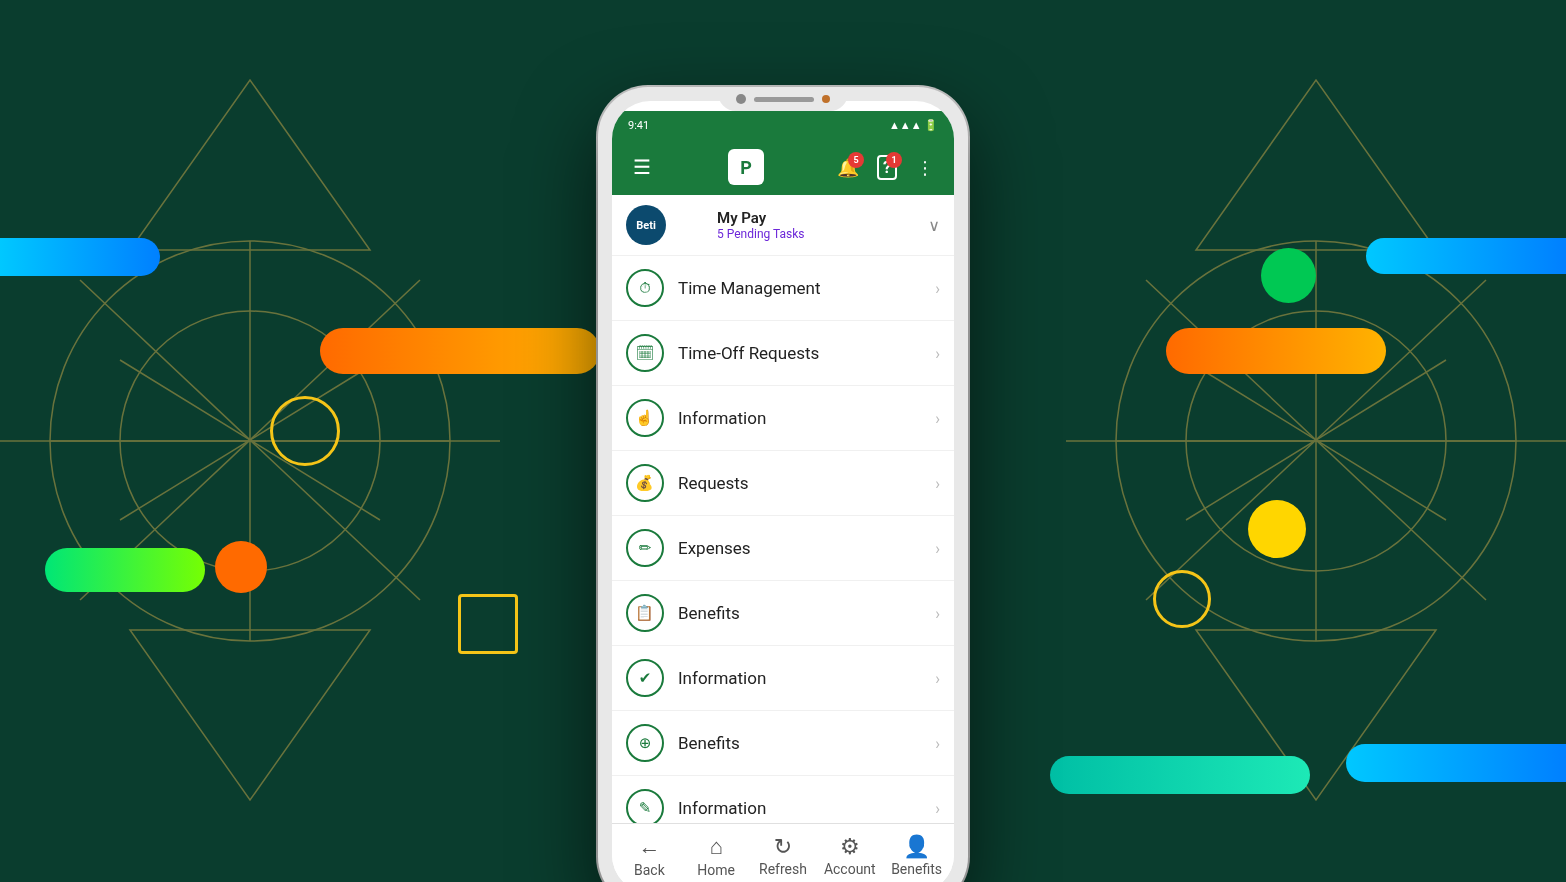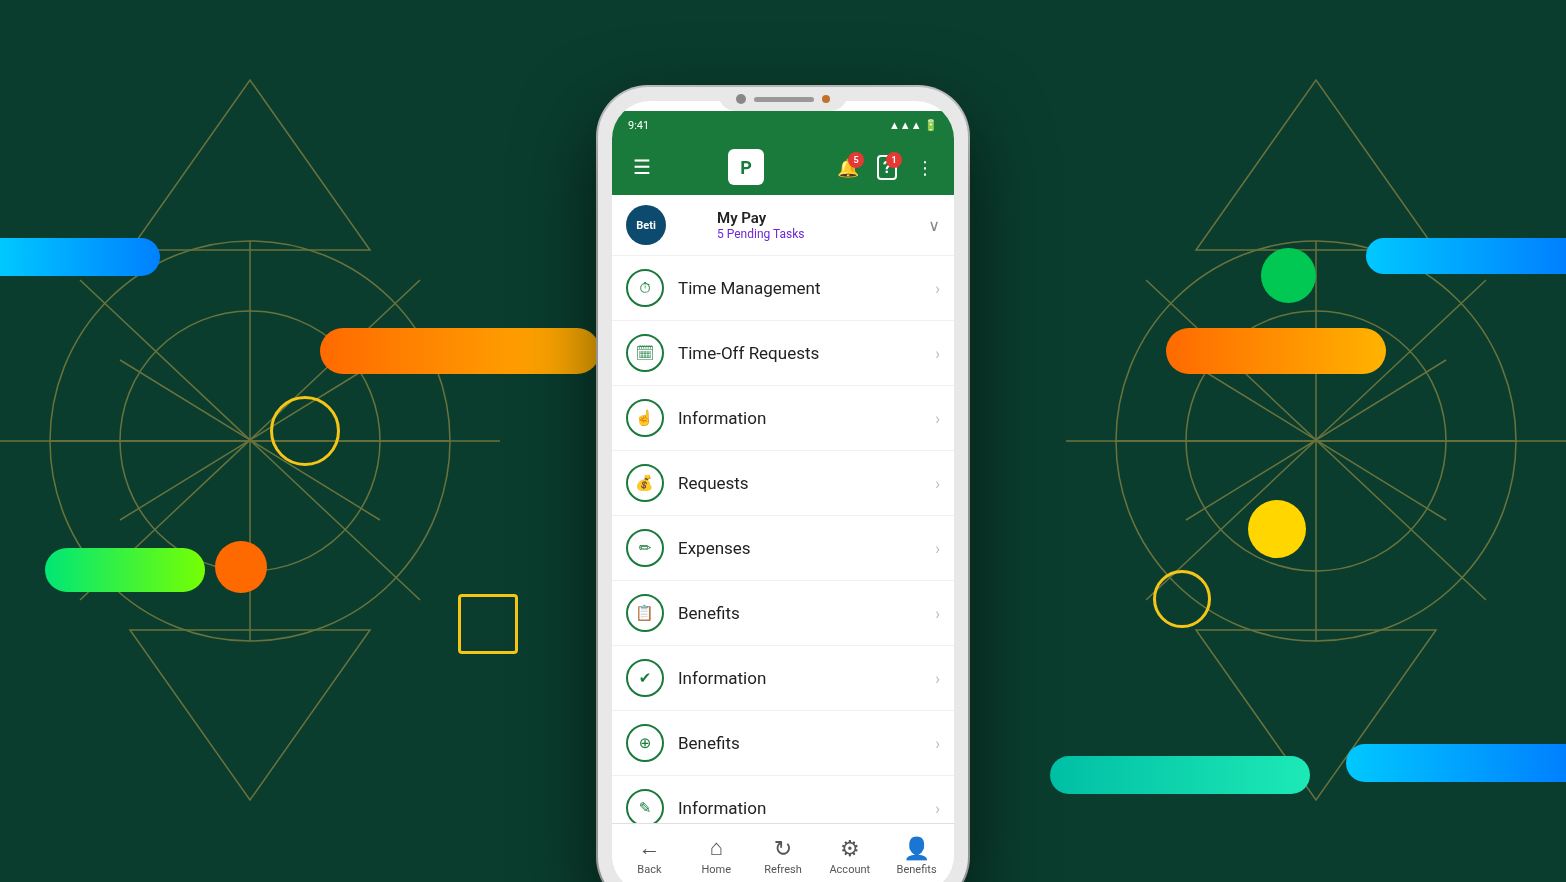--- a/index.html
+++ b/index.html
@@ -280,21 +280,21 @@
       gap: 2px;
       cursor: pointer;
       flex: 1;
       padding: 4px 0;
     }
     .nav-icon {
       font-size: 22px;
       color: #555;
     }
     .nav-label {
-      font-size: 11px;
+      font-size: 14px;
       color: #555;
     }
 
     
     .bg-lines {
       position: absolute;
       inset: 0;
       width: 100%;
       height: 100%;
       pointer-events: none;

